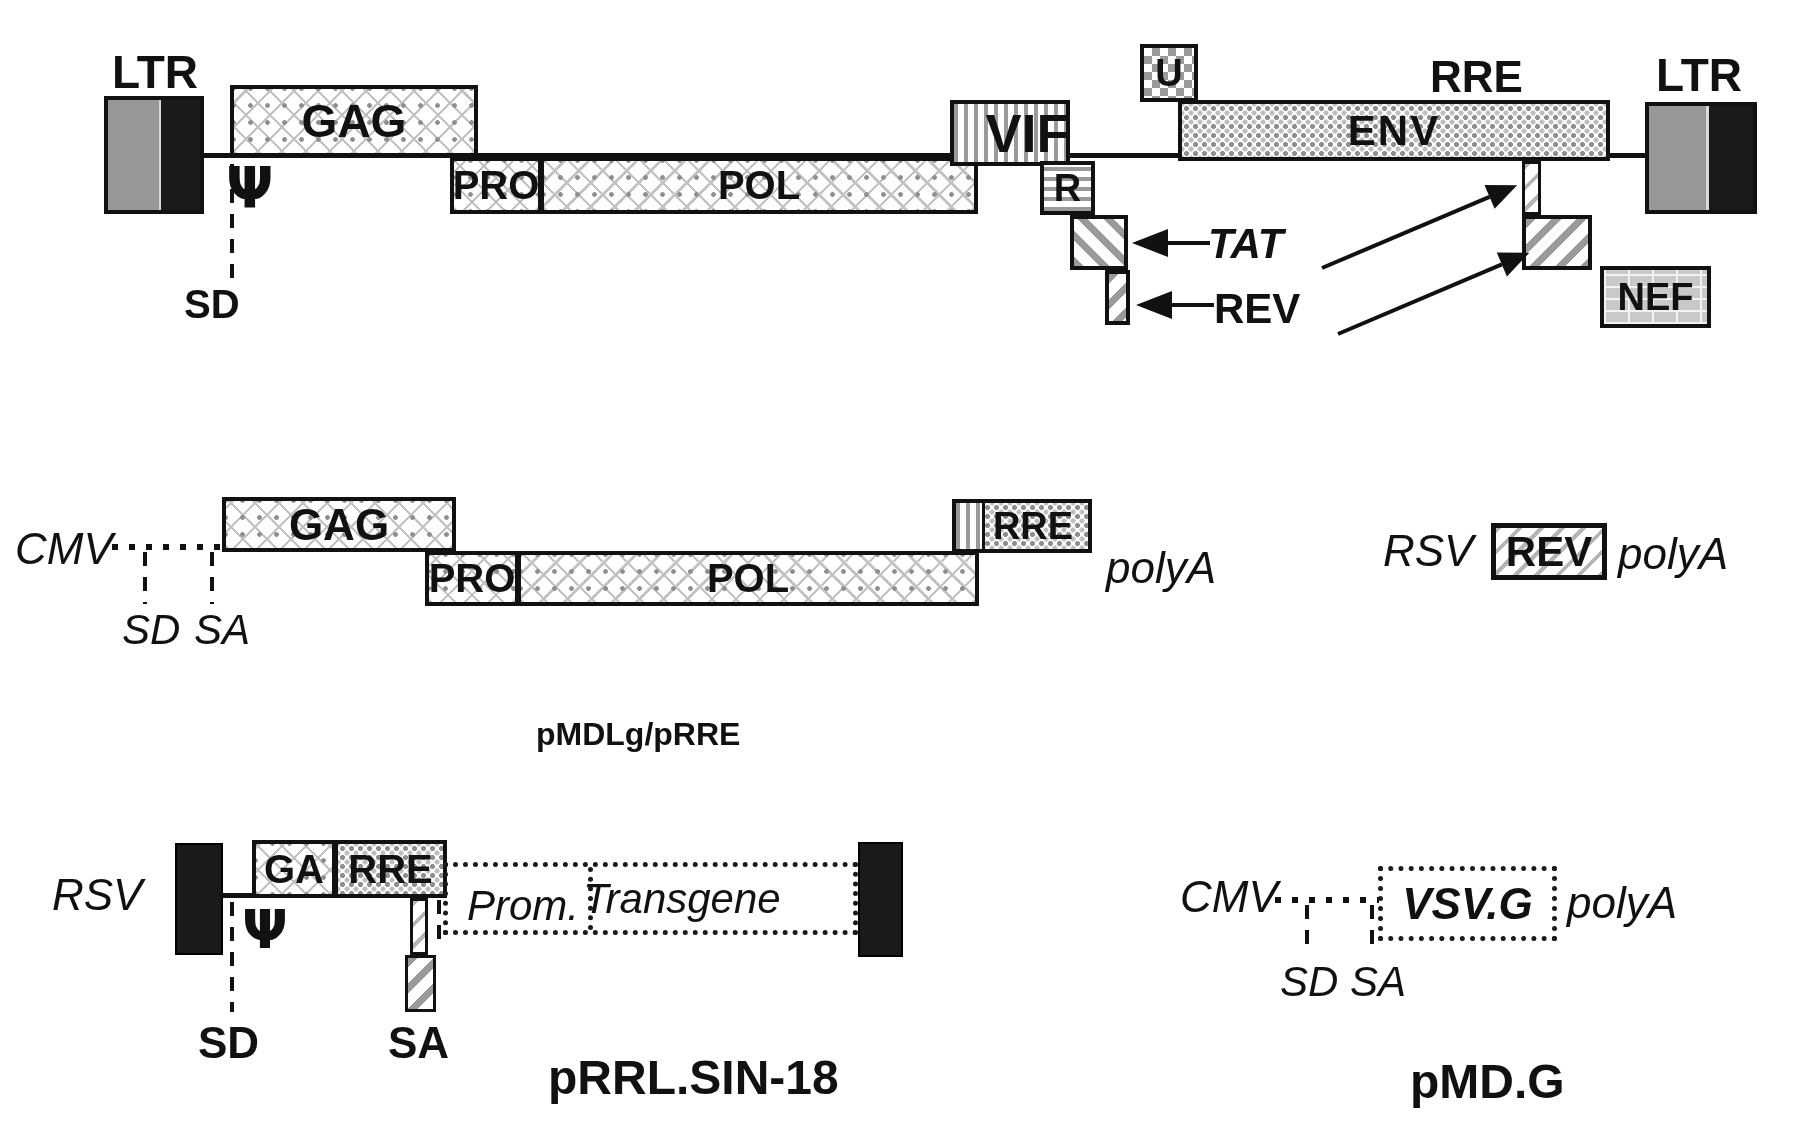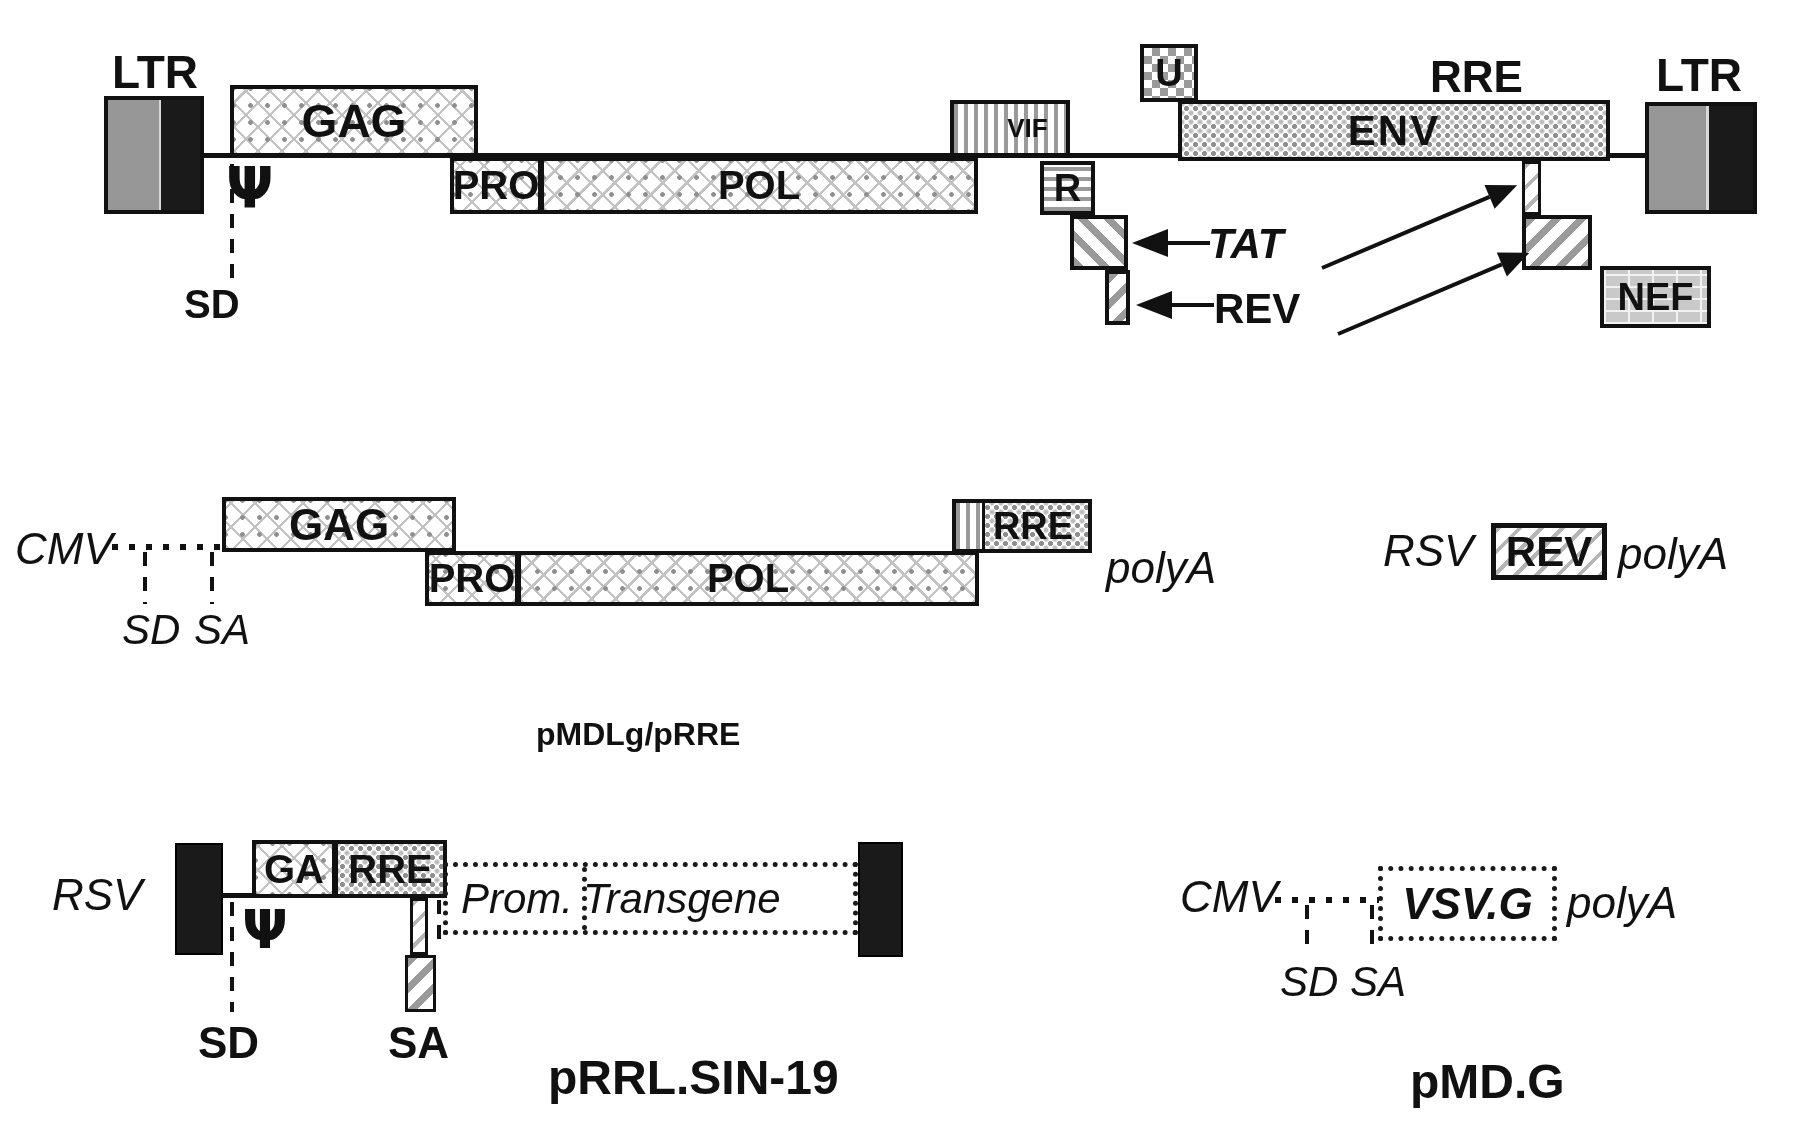--- a/index.html
+++ b/index.html
@@ -56,21 +56,21 @@
   
   #ltrL-lab{left:112px;top:45px;font-size:46px;}
   #ltrL{left:104px;top:96px;width:100px;height:118px;border:4px solid #111;position:absolute;box-sizing:border-box;}
   #base1{left:200px;top:153px;width:1450px;}
   #psi1{left:226px;top:156px;font-size:56px;}
   #sd1d{left:230px;top:164px;height:116px;}
   #sd1{left:184px;top:282px;font-size:40px;}
   #gag1{left:230px;top:85px;width:248px;height:72px;font-size:46px;}
   #pro1{left:450px;top:157px;width:92px;height:57px;font-size:40px;}
   #pol1{left:540px;top:157px;width:438px;height:57px;font-size:40px;}
-  #vif1{left:950px;top:100px;width:120px;height:57px;font-size:26px;padding-left:35px;}
+  #vif1{left:950px;top:100px;width:120px;height:66px;font-size:54px;padding-left:35px;}
   #r1{left:1040px;top:161px;width:55px;height:54px;font-size:38px;}
   #tatx1{left:1070px;top:215px;width:58px;height:55px;}
   #revx1{left:1105px;top:270px;width:25px;height:55px;}
   #u1{left:1140px;top:44px;width:58px;height:58px;font-size:38px;}
   #env1{left:1178px;top:100px;width:432px;height:61px;font-size:42px;letter-spacing:2px;}
   #rre1{left:1430px;top:52px;font-size:44px;}
   #ltrR{left:1645px;top:102px;width:112px;height:112px;border:4px solid #111;position:absolute;box-sizing:border-box;}
   #ltrR-lab{left:1656px;top:48px;font-size:46px;}
   #x2conn{left:1522px;top:161px;width:19px;height:54px;border-width:3px;}
   #x2box{left:1522px;top:215px;width:70px;height:55px;}
@@ -111,22 +111,22 @@
   #sd3d{left:230px;top:902px;height:110px;}
   #psi3{left:242px;top:898px;font-size:54px;}
   #sd3{left:198px;top:1018px;font-size:44px;}
   #ga3{left:252px;top:840px;width:84px;height:58px;font-size:40px;}
   #rre3{left:334px;top:840px;width:113px;height:58px;font-size:40px;}
   #sa3c{left:410px;top:898px;width:18px;height:57px;border-width:3px;}
   #sa3b{left:405px;top:955px;width:31px;height:57px;border-width:3px;}
   #sa3{left:388px;top:1018px;font-size:44px;}
   #dash3b{left:437px;top:900px;height:48px;}
   #dr3{left:443px;top:862px;width:415px;height:73px;}
-  #dr3 .cellA{position:absolute;left:4px;top:0;bottom:0;width:130px;
-      border-right:5px dotted #1a1a1a;display:flex;align-items:center;justify-content:center;}
+  #dr3 .cellA{position:absolute;left:10px;top:0;bottom:0;width:130px;
+      border-right:5px dotted #1a1a1a;display:flex;align-items:flex-end;justify-content:center;}
   #dr3 .cellB{position:absolute;left:135px;top:0;bottom:0;right:0;
       display:flex;align-items:center;justify-content:flex-start;}
   #dr3 .itxt{font-style:italic;font-size:42px;color:#111;}
   #bbR{left:858px;top:842px;width:45px;height:115px;}
   #prrl-name{left:548px;top:1050px;font-size:48px;}
 
   
   #cmv4{left:1180px;top:872px;font-size:44px;}
   #dot4{left:1275px;top:897px;width:104px;}
   #sd4d{left:1305px;top:905px;height:46px;}
@@ -240,21 +240,21 @@
   <div class="vdash" id="dash3b"></div>
   <div class="dotrect" id="dr3">
     <div class="cellA">
         <span class="itxt">Prom.</span>
       </div>
     <div class="cellB">
         <span class="itxt">Transgene</span>
       </div>
   </div>
   <div class="blackbox" id="bbR"></div>
-  <div class="lbl" id="prrl-name">pRRL.SIN-19</div>
+  <div class="lbl" id="prrl-name">pRRL.SIN-18</div>
 
   <div class="ital" id="cmv4">CMV</div>
   <div class="hdots" id="dot4"></div>
   <div class="vdash" id="sd4d"></div>
   <div class="vdash" id="sa4d"></div>
   <div class="ital" id="sd4">SD</div>
   <div class="ital" id="sa4">SA</div>
   <div class="dotrect" id="vsvg">
       <span>VSV.G</span>
     </div>

